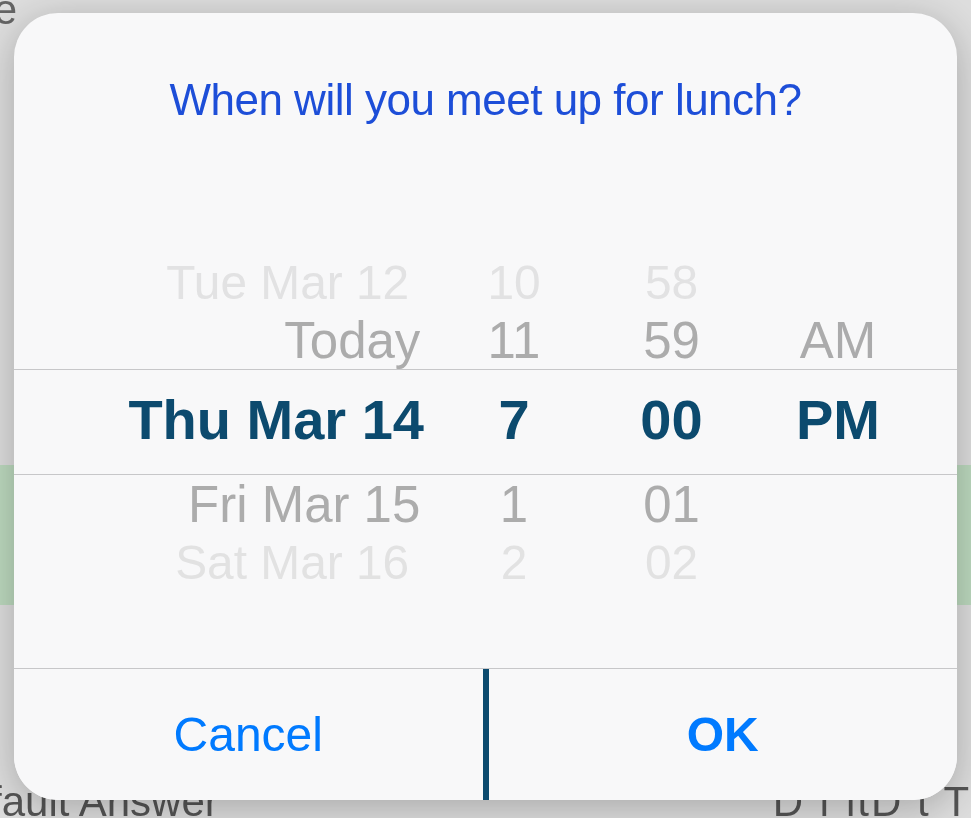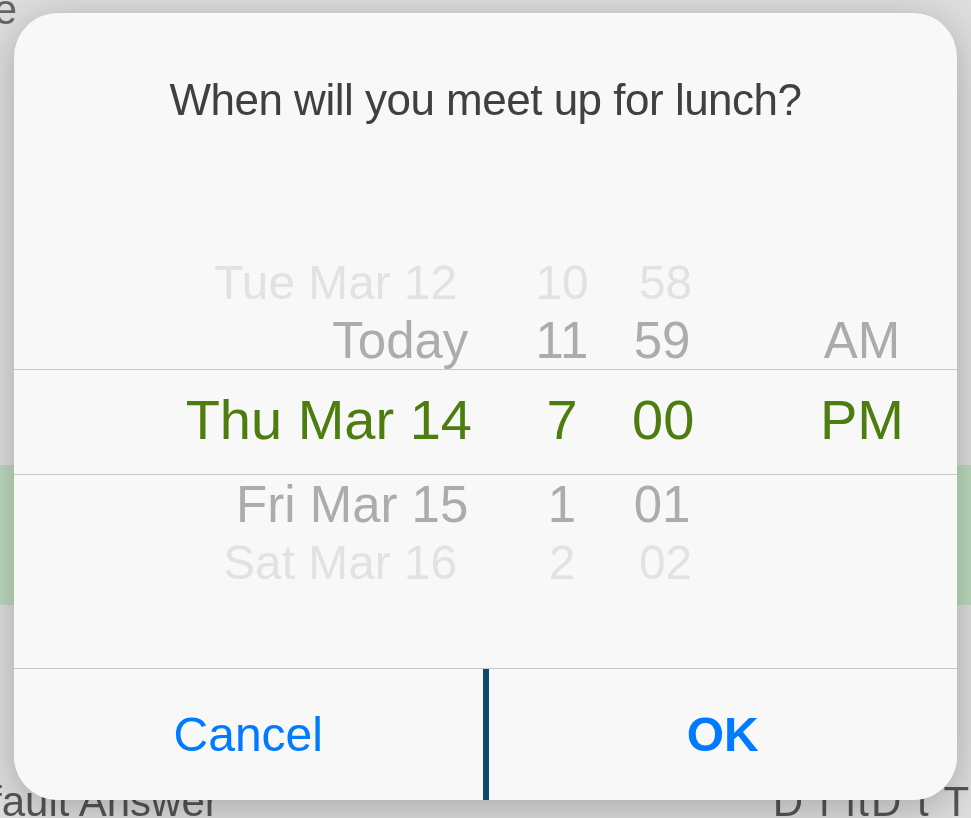--- a/index.html
+++ b/index.html
@@ -47,21 +47,21 @@
       border-radius: 44px;
       box-shadow: 0 8px 40px rgba(0,0,0,0.25);
       display: flex;
       flex-direction: column;
       overflow: hidden;
     }
     .modal-title {
       text-align: center;
       font-size: 44px;
       font-weight: 400;
-      color: #404040;
+      color: #1d4ed8;
       padding: 62px 20px 50px 20px;
       letter-spacing: -0.5px;
     }
     .picker-area {
       flex: 1;
       position: relative;
       overflow: hidden;
     }
     .selection-band {
       position: absolute;
@@ -71,46 +71,45 @@
       height: 106px;
       transform: translateY(-50%);
       border-top: 1px solid #c7c7c9;
       border-bottom: 1px solid #c7c7c9;
       pointer-events: none;
     }
     .picker-columns {
       display: flex;
       height: 100%;
       padding: 0 40px 0 20px;
-      margin-left: 48px;
     }
     .picker-col {
       position: relative;
       height: 100%;
     }
     .col-date { flex: 0 0 410px; text-align: right; padding-right: 20px;}
     .col-hour { flex: 0 0 140px; text-align: center; }
-    .col-minute { flex: 0 0 175px; }
+    .col-minute { flex: 0 0 175px; text-align: center; }
     .col-period { flex: 1; text-align: center; padding-left: 10px;}
     
     .picker-item {
       position: absolute;
       left: 0;
       right: 0;
       height: 80px;
       line-height: 80px;
       font-size: 52px;
       white-space: nowrap;
       transition: none;
     }
     .col-date .picker-item { padding-right: 20px; }
     
     .picker-item.pos-m2 { top: calc(50% - 180px); color: #ccc; opacity: 0.5; transform: scale(0.92) translateZ(0); font-weight: 300;}
     .picker-item.pos-m1 { top: calc(50% - 122px); color: #999; opacity: 0.8; transform: scale(0.98); font-weight: 300;}
-    .picker-item.pos-0  { top: calc(50% - 42px); color: #4d7c0f; font-size: 56px; font-weight: 400;}
+    .picker-item.pos-0  { top: calc(50% - 42px); color: #0c4a6e; font-size: 56px; font-weight: 700;}
     .picker-item.pos-p1 { top: calc(50% + 42px); color: #999; opacity: 0.8; transform: scale(0.98); font-weight: 300;}
     .picker-item.pos-p2 { top: calc(50% + 100px); color: #ccc; opacity: 0.5; transform: scale(0.92); font-weight: 300;}
 
     .buttons {
       display: flex;
       border-top: 1px solid #c7c7c9;
       height: 132px;
     }
     .btn {
       flex: 1;

